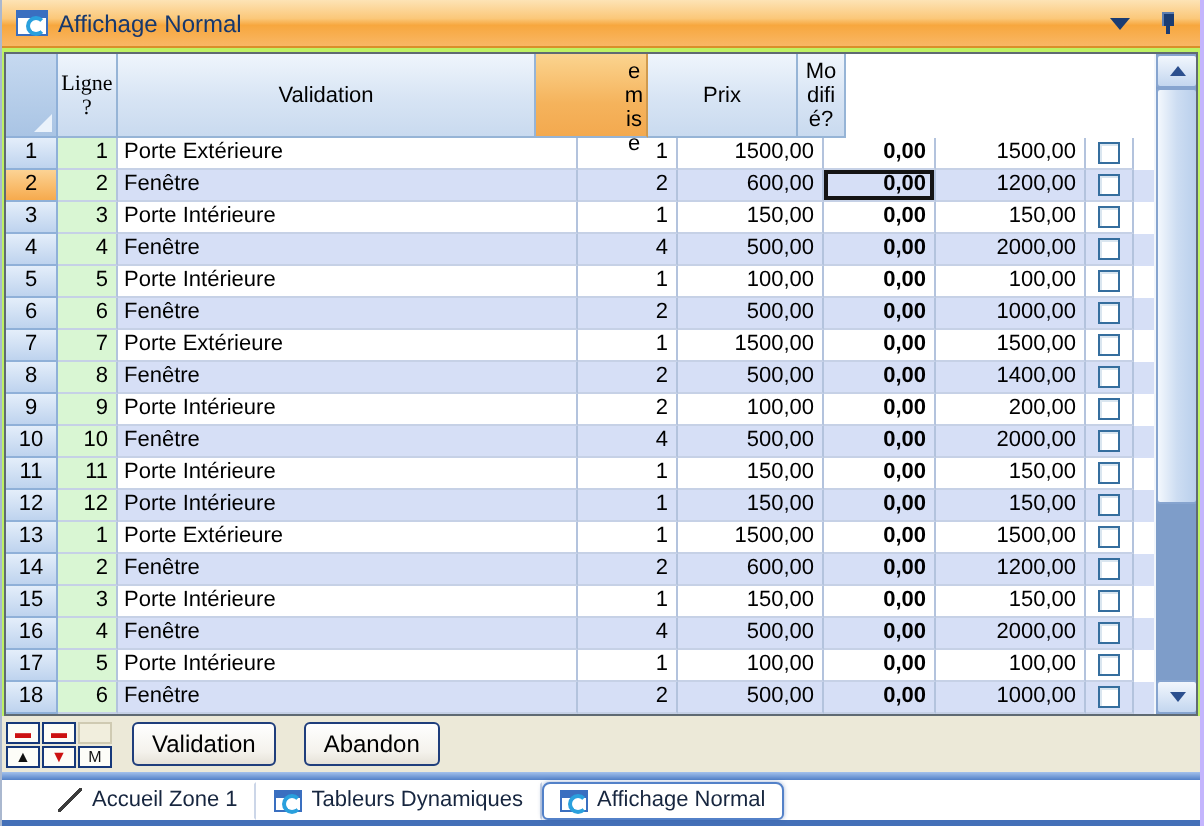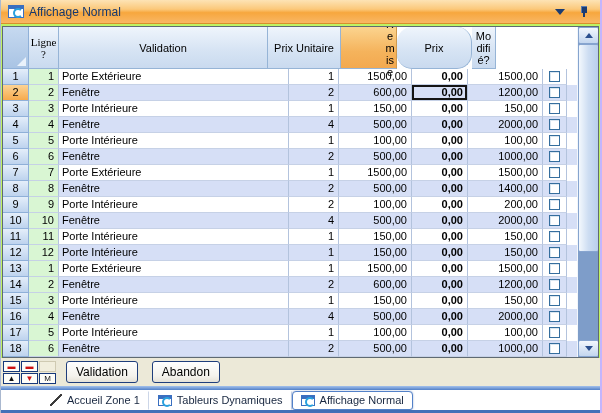--- a/index.html
+++ b/index.html
@@ -34,21 +34,21 @@
   }
   .hcell.hl{background:linear-gradient(180deg,#fbd48f 0%,#f5b35c 60%,#f3a94f 100%);border-right-color:#cf9a4e;}
   .corner{flex:0 0 auto;width:26px;background:linear-gradient(180deg,#c6d9f0,#a9c4e4);border-right:1px solid #8fb0d8;border-bottom:1px solid #8fb0d8;position:relative;}
   .corner::after{content:"";position:absolute;right:2px;bottom:2px;width:0;height:0;border-style:solid;border-width:0 0 9px 9px;border-color:transparent transparent #eaf2fb transparent;}
   .hfiller{flex:1;background:#fff;}
   .col-ligne{width:30px;font-family:Liberation Serif, serif;}
   .col-designation{width:209px;}
   .col-quantite{width:50px;}
   .col-prix_unitaire{width:73px;}
   .col-remise{width:56px;padding-left:44px;}
-  .col-prix{width:75px;border-radius:15px;}
+  .col-prix{width:75px;}
   .col-modifie{width:24px;}
   .row{display:flex;height:16px;font-size:11px;line-height:15px;background:#fff;}
   .cell{flex:0 0 auto;border-right:1px solid #b3c3dd;border-bottom:1px solid #c6d1e6;overflow:hidden;white-space:nowrap;color:#000;}
   .c-rowhdr{width:26px;text-align:center;background:linear-gradient(180deg,#e4eefa,#bed3ee);border-right:1px solid #8fb0d8;border-bottom:1px solid #8fb0d8;}
   .current-row .c-rowhdr{background:linear-gradient(180deg,#fcd394,#f6aa4d);}
   .c-ligne{width:30px;background:#d9f6d3;text-align:right;padding-right:3px;}
   .c-desig{width:230px;padding-left:3px;}
   .c-qte{width:50px;}
   .c-pu{width:73px;}
   .c-remise{width:56px;font-weight:bold;}
@@ -71,21 +71,21 @@
   .arr-dn{width:0;height:0;border-left:4px solid transparent;border-right:4px solid transparent;border-top:5px solid #2b4f8e;}
   .vthumb{position:absolute;left:0;top:17px;width:21px;height:208px;background:linear-gradient(90deg,#f3f8fd,#cdddf2 50%,#b9cfec);border:1px solid #86a4cf;border-radius:2px;}
   
   .toolbar{height:28px;background:#ece9d8;display:flex;align-items:flex-start;padding:3px 2px 0 2px;}
   .navgrid{display:grid;grid-template-columns:repeat(3,17px);grid-auto-rows:11px;gap:1px;margin-right:10px;}
   .navbtn{border:1px solid #16387a;background:#fdfdf8;font-size:8px;line-height:9px;text-align:center;padding:0;overflow:hidden;font-family:inherit;}
   .navbtn.blank{border-color:#cfcab2;background:#f1eedd;}
   .btn{height:22px;padding:0 9px;margin-right:14px;background:linear-gradient(180deg,#ffffff,#f4f2ec 70%,#e6e2d8);border:1px solid #1f3e7c;border-radius:3px;font-size:12px;font-family:inherit;color:#000;}
   
   .strip{height:4px;background:linear-gradient(180deg,#a3c1ec,#5381c8);}
-  .tabbar{height:20px;background:#fff;display:flex;align-items:center;padding-left:40px;}
+  .tabbar{height:20px;background:#fff;display:flex;align-items:center;padding-left:19px;}
   .tab{display:flex;align-items:center;gap:5px;font-size:11px;color:#17263f;padding:1px 8px;height:19px;background:transparent;border:1px solid transparent;}
   .tab:not(.active){border-right:1px solid #ccd6e8;}
   .tab.active{border:1px solid #5381c8;border-radius:4px 4px 3px 3px;background:#fff;box-shadow:0 0 2px rgba(60,100,170,.5);}
   .tab-icon{flex:0 0 auto;}
   .icon-pencil{width:12px;height:12px;background:linear-gradient(135deg,transparent 44%,#3c3c3c 44%,#3c3c3c 56%,transparent 56%);}
   .icon-window{position:relative;width:14px;height:11px;background:#fff;border:1px solid #3a6fc0;box-shadow:inset 0 3px 0 #3a6fc0;}
   .icon-window::after{content:"";position:absolute;right:-1px;bottom:-2px;width:6px;height:6px;border-radius:50%;border:2px solid #2aa0dd;border-right-color:transparent;}
   .bstrip{height:3px;background:#4470b8;}
 </style>
 </head>
@@ -103,23 +103,20 @@
   </div>
 
   <div class="grid">
     <div class="hrow">
       <div class="corner"></div>
       <div class="hcell col-ligne">
           <span>Ligne ?</span>
         </div>
         <div class="hcell col-designation">
           <span>Validation</span>
-        </div>
-        <div class="hcell col-prix_unitaire">
-          <span>Prix Unitaire</span>
         </div>
         <div class="hcell col-remise hl">
           <span>Remise</span>
         </div>
         <div class="hcell col-prix">
           <span>Prix</span>
         </div>
         <div class="hcell col-modifie">
           <span>Modifié?</span>
         </div>

